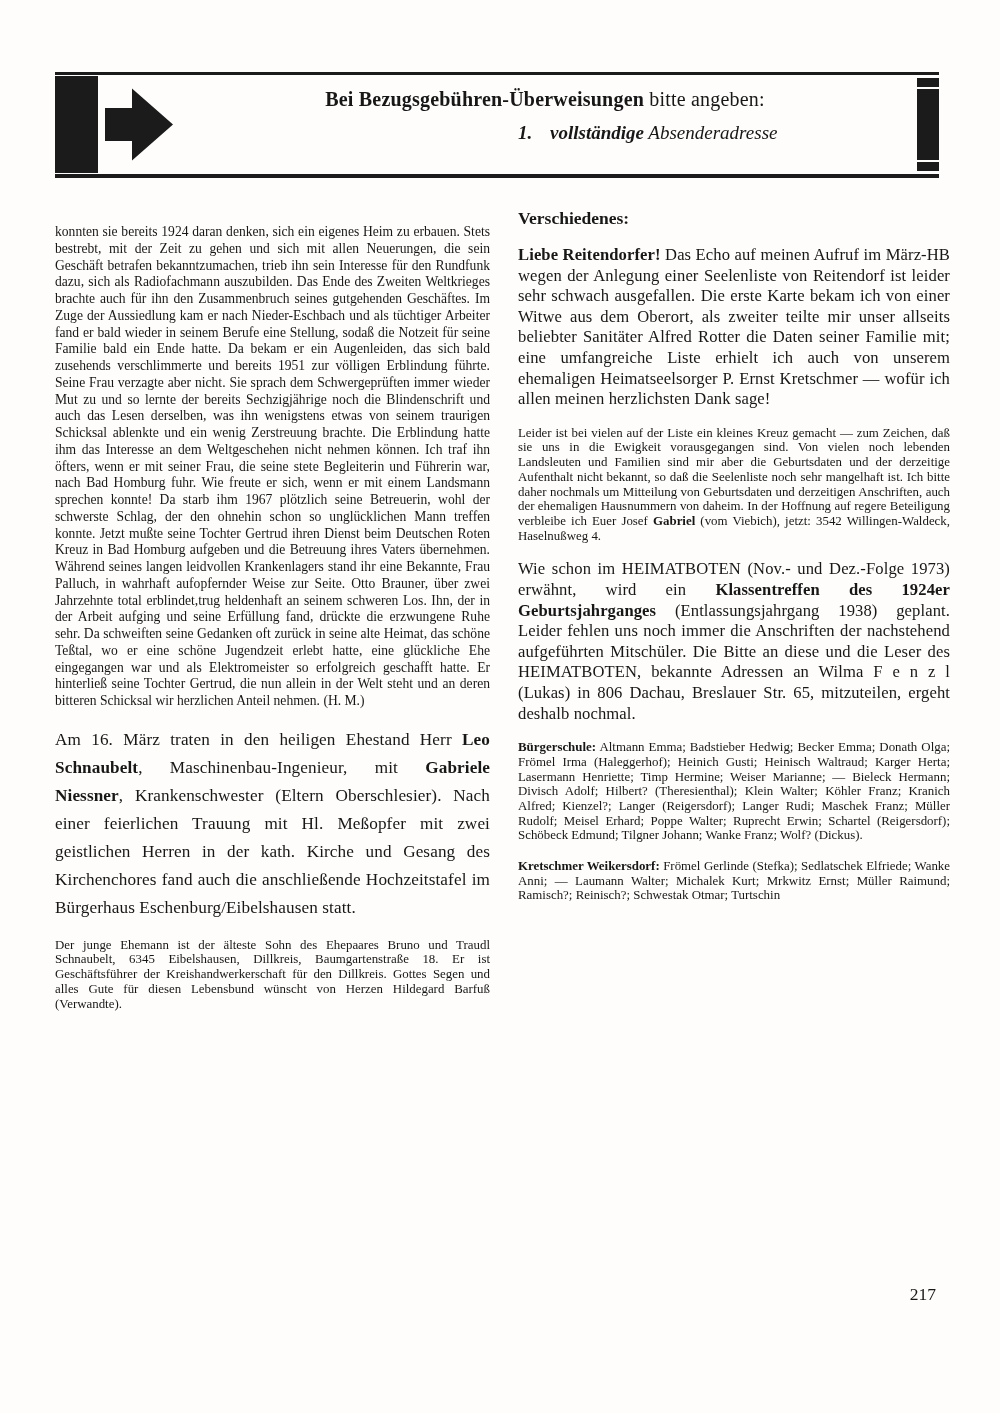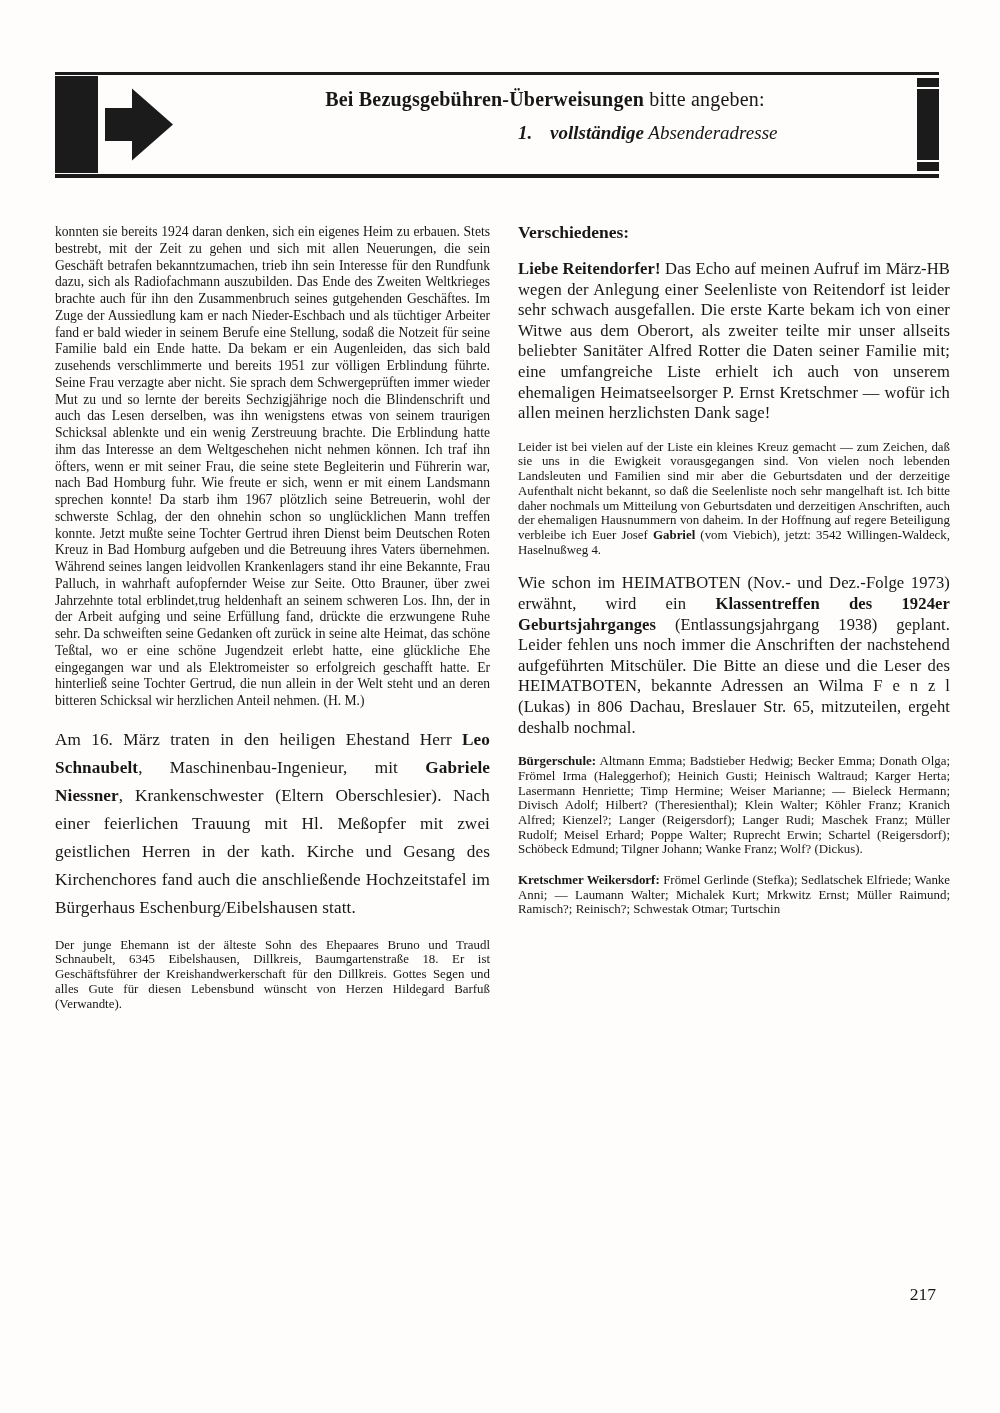--- a/index.html
+++ b/index.html
@@ -45,21 +45,21 @@
     position: absolute;
     left: 55px; top: 208px; width: 895px;
     display: flex; gap: 28px;
   }
   .col { text-align: justify; }
   .col-left  { width: 435px; }
   .col-right { width: 432px; }
 
   .col p  { margin: 16px 0 9px; }
   .col h2 { font-size: 17.5px; margin: 26px 0 15px; font-weight: bold; text-align: left; }
-  .col h2:first-child { margin-top: 14px; }
+  .col h2:first-child { margin-top: 0; }
 
   .lg  { font-size: 17.2px; line-height: 28px;   letter-spacing: 0.1px; }
   .lgr { font-size: 16.6px; line-height: 20.6px; letter-spacing: 0.1px; }
   .sm  { font-size: 13.6px; line-height: 16.75px; }
   .xs  { font-size: 12.9px; line-height: 14.7px; }
 
   .b { font-weight: bold; }
 
   .page-number {
     position: absolute; right: 64px; top: 1284px;

